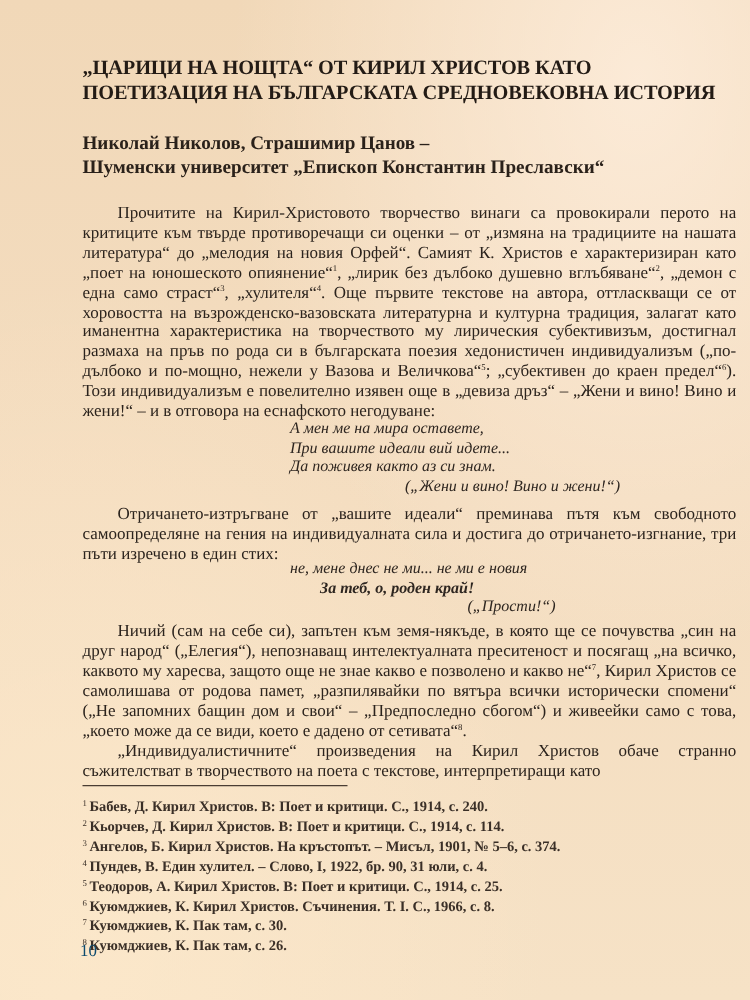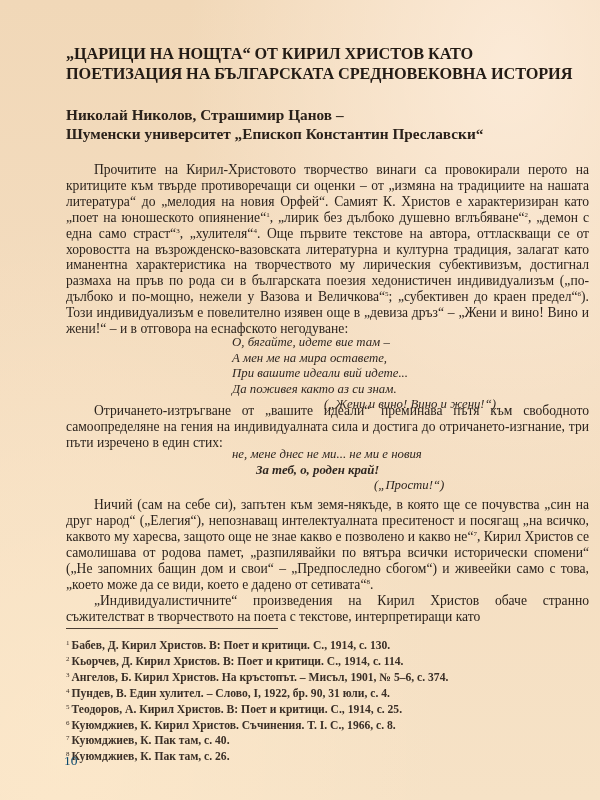--- a/index.html
+++ b/index.html
@@ -128,21 +128,20 @@
   <div class="authors">
     <div>Николай Николов, Страшимир Цанов –</div>
     <div>Шуменски университет „Епископ Константин Преславски“</div>
   </div>
 
   <div class="body-text p1">
     <p><span>Прочитите на Кирил-Христовото творчество винаги са провокирали перото на критиците към твърде противоречащи си оценки – от „измяна на традициите на нашата литература“ до „мелодия на новия Орфей“. Самият К. Христов е характеризиран като „поет на юношеското опиянение“</span><sup class="note">1</sup><span>, „лирик без дълбоко душевно вглъбяване“</span><sup class="note">2</sup><span>, „демон с една само страст“</span><sup class="note">3</sup><span>, „хулителя“</span><sup class="note">4</sup><span>. Още първите текстове на автора, оттласкващи се от хоровостта на възрожденско-вазовската литературна и културна традиция, залагат като иманентна характеристика на творчеството му лирическия субективизъм, достигнал размаха на пръв по рода си в българската поезия хедонистичен индивидуализъм („по-дълбоко и по-мощно, нежели у Вазова и Величкова“</span><sup class="note">5</sup><span>; „субективен до краен предел“</span><sup class="note">6</sup><span>). Този индивидуализъм е повелително изявен още в „девиза дръз“ – „Жени и вино! Вино и жени!“ – и в отговора на еснафското негодуване:</span></p>
   </div>
 
   <div class="verse verse1">
-    <span class="v-line">О, бягайте, идете вие там –</span>
     <span class="v-line">А мен ме на мира оставете,</span>
     <span class="v-line">При вашите идеали вий идете...</span>
     <span class="v-line">Да поживея както аз си знам.</span>
     <span class="v-line src">(„Жени и вино! Вино и жени!“)</span>
   </div>
 
   <div class="body-text p2">
     <p>Отричането-изтръгване от „вашите идеали“ преминава пътя към свободното самоопределяне на гения на индивидуалната сила и достига до отричането-изгнание, три пъти изречено в един стих:</p>
   </div>
 
@@ -156,25 +155,25 @@
     <p><span>Ничий (сам на себе си), запътен към земя-някъде, в която ще се почувства „син на друг народ“ („Елегия“), непознаващ интелектуалната преситеност и посягащ „на всичко, каквото му харесва, защото още не знае какво е позволено и какво не“</span><sup class="note">7</sup><span>, Кирил Христов се самолишава от родова памет, „разпилявайки по вятъра всички исторически спомени“ („Не запомних бащин дом и свои“ – „Предпоследно сбогом“) и живеейки само с това, „което може да се види, което е дадено от сетивата“</span><sup class="note">8</sup><span>.</span></p>
   </div>
 
   <div class="body-text p4">
     <p>„Индивидуалистичните“ произведения на Кирил Христов обаче странно съжителстват в творчеството на поета с текстове, интерпретиращи като</p>
   </div>
 
   <div class="rule"></div>
 
   <div class="footnotes">
-    <span class="fn"><sup>1</sup><span class="fn-text">Бабев, Д. Кирил Христов. В: Поет и критици. С., 1914, с. 130.</span></span>
+    <span class="fn"><sup>1</sup><span class="fn-text">Бабев, Д. Кирил Христов. В: Поет и критици. С., 1914, с. 240.</span></span>
     <span class="fn"><sup>2</sup><span class="fn-text">Кьорчев, Д. Кирил Христов. В: Поет и критици. С., 1914, с. 114.</span></span>
     <span class="fn"><sup>3</sup><span class="fn-text">Ангелов, Б. Кирил Христов. На кръстопът. – Мисъл, 1901, № 5–6, с. 374.</span></span>
     <span class="fn"><sup>4</sup><span class="fn-text">Пундев, В. Един хулител. – Слово, I, 1922, бр. 90, 31 юли, с. 4.</span></span>
     <span class="fn"><sup>5</sup><span class="fn-text">Теодоров, А. Кирил Христов. В: Поет и критици. С., 1914, с. 25.</span></span>
     <span class="fn"><sup>6</sup><span class="fn-text">Куюмджиев, К. Кирил Христов. Съчинения. Т. I. С., 1966, с. 8.</span></span>
-    <span class="fn"><sup>7</sup><span class="fn-text">Куюмджиев, К. Пак там, с. 40.</span></span>
+    <span class="fn"><sup>7</sup><span class="fn-text">Куюмджиев, К. Пак там, с. 30.</span></span>
     <span class="fn"><sup>8</sup><span class="fn-text">Куюмджиев, К. Пак там, с. 26.</span></span>
   </div>
 
   <div class="page-number">10</div>
 
 </div>
 
 </body></html>

